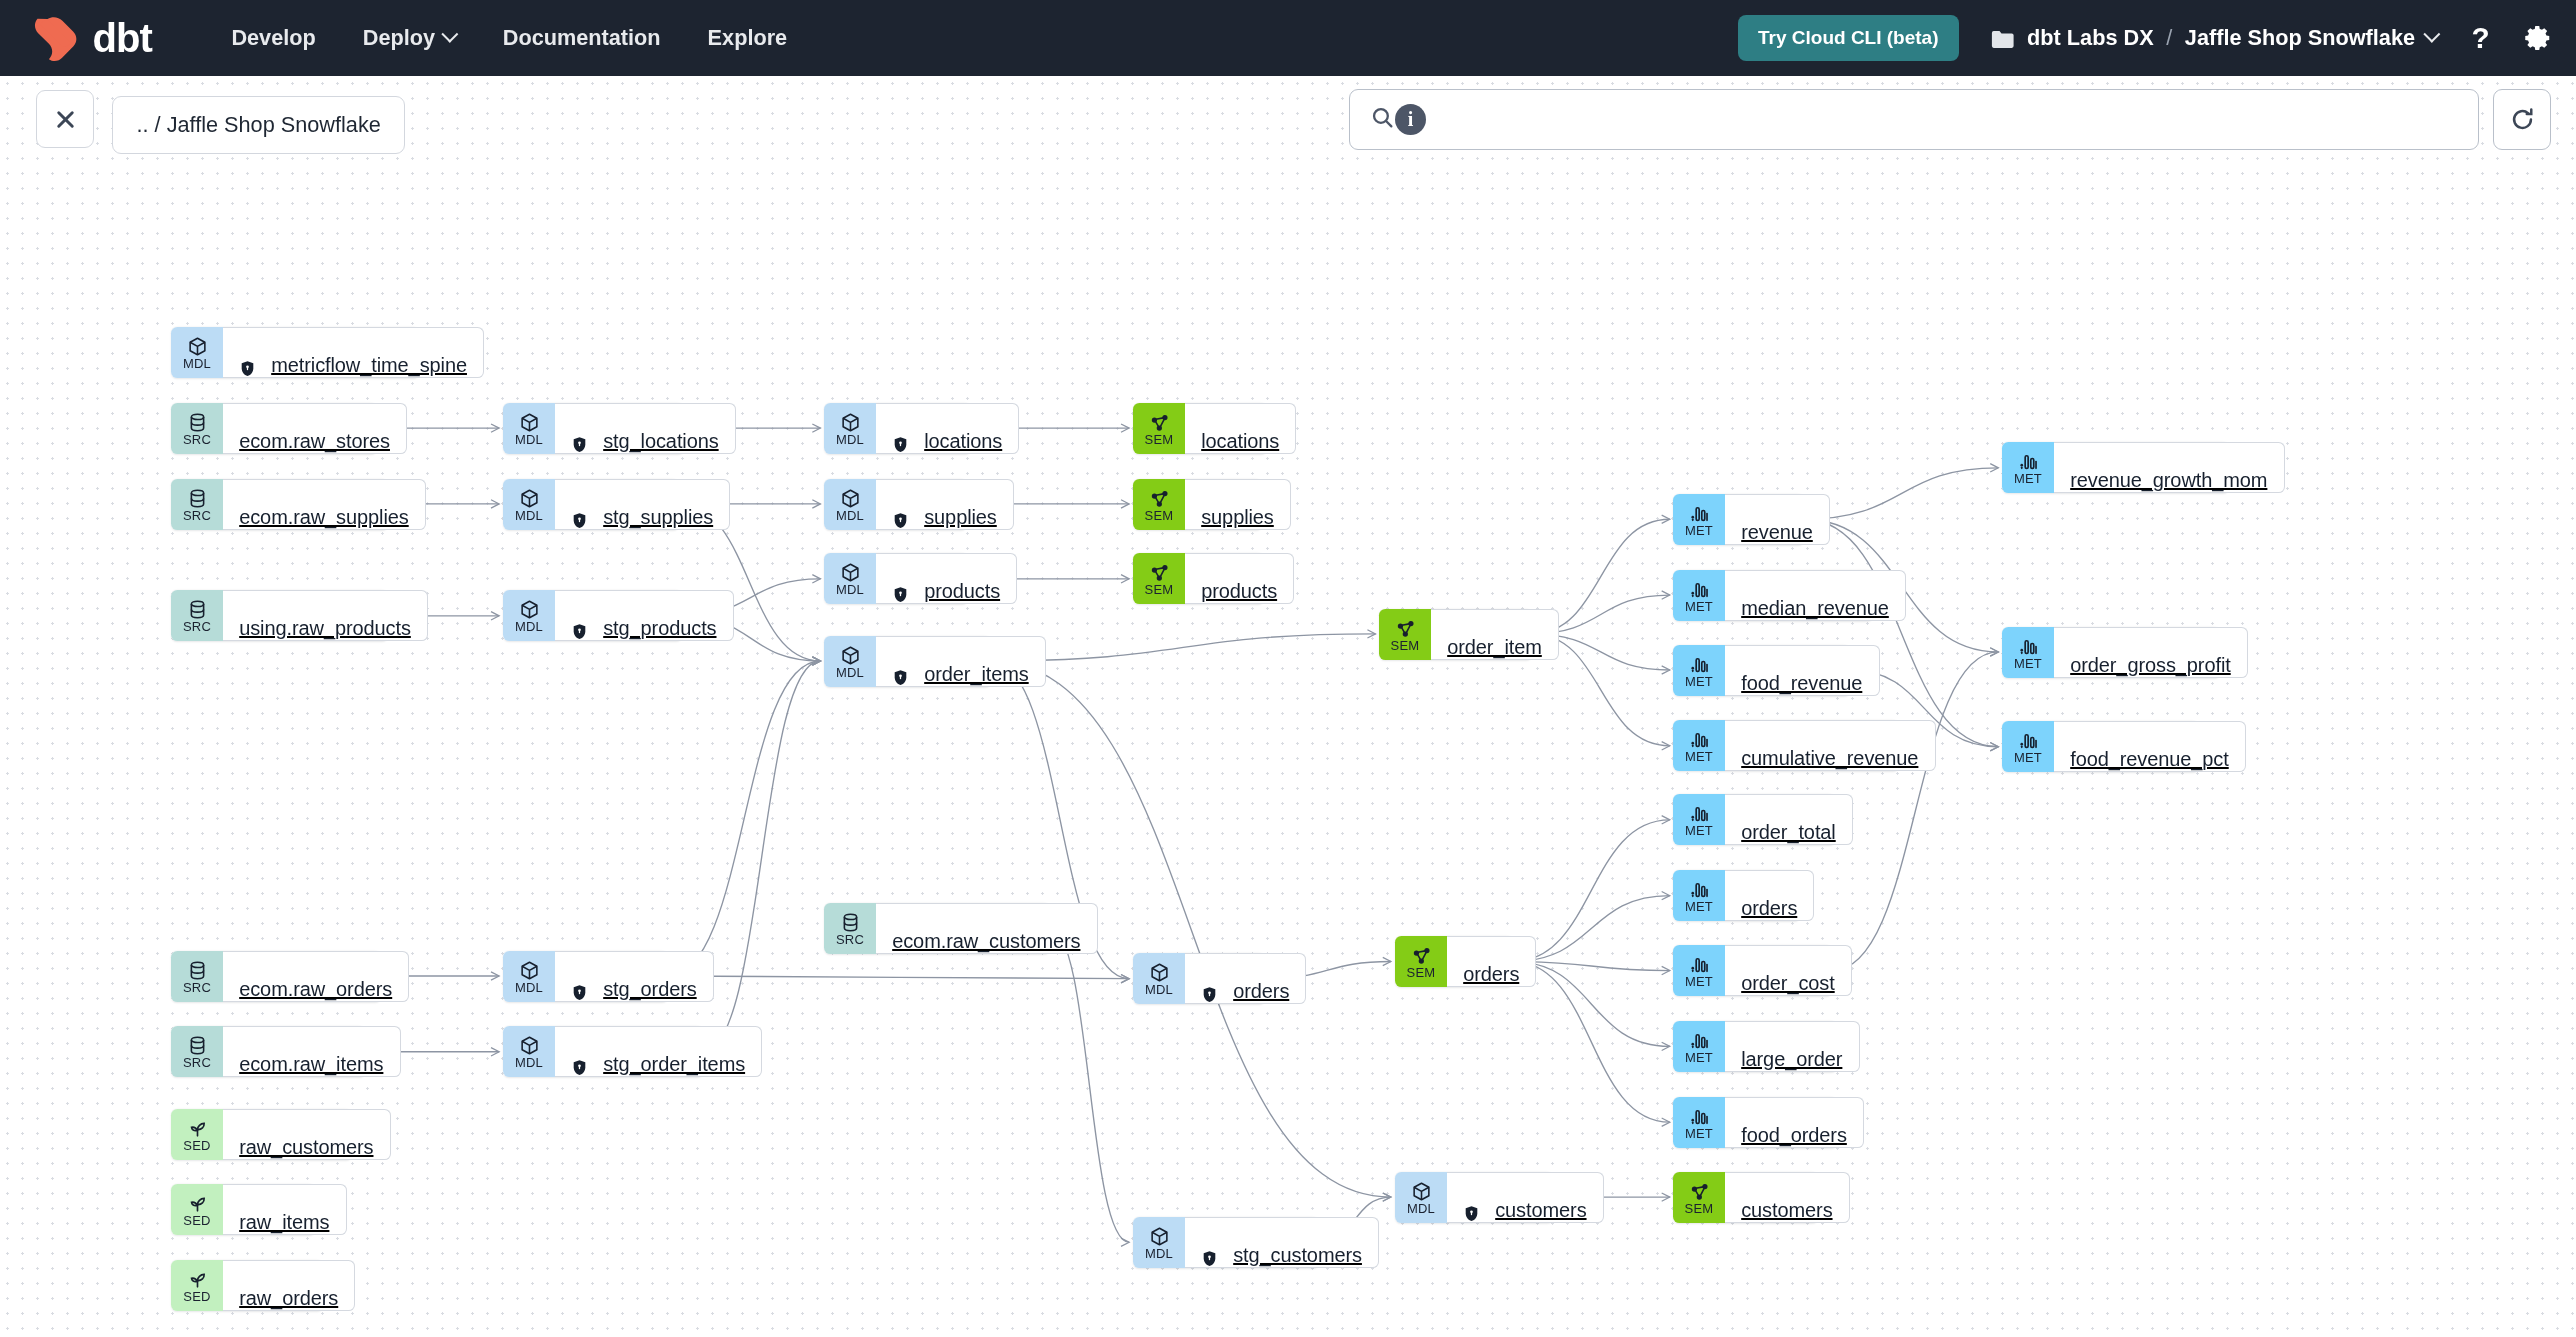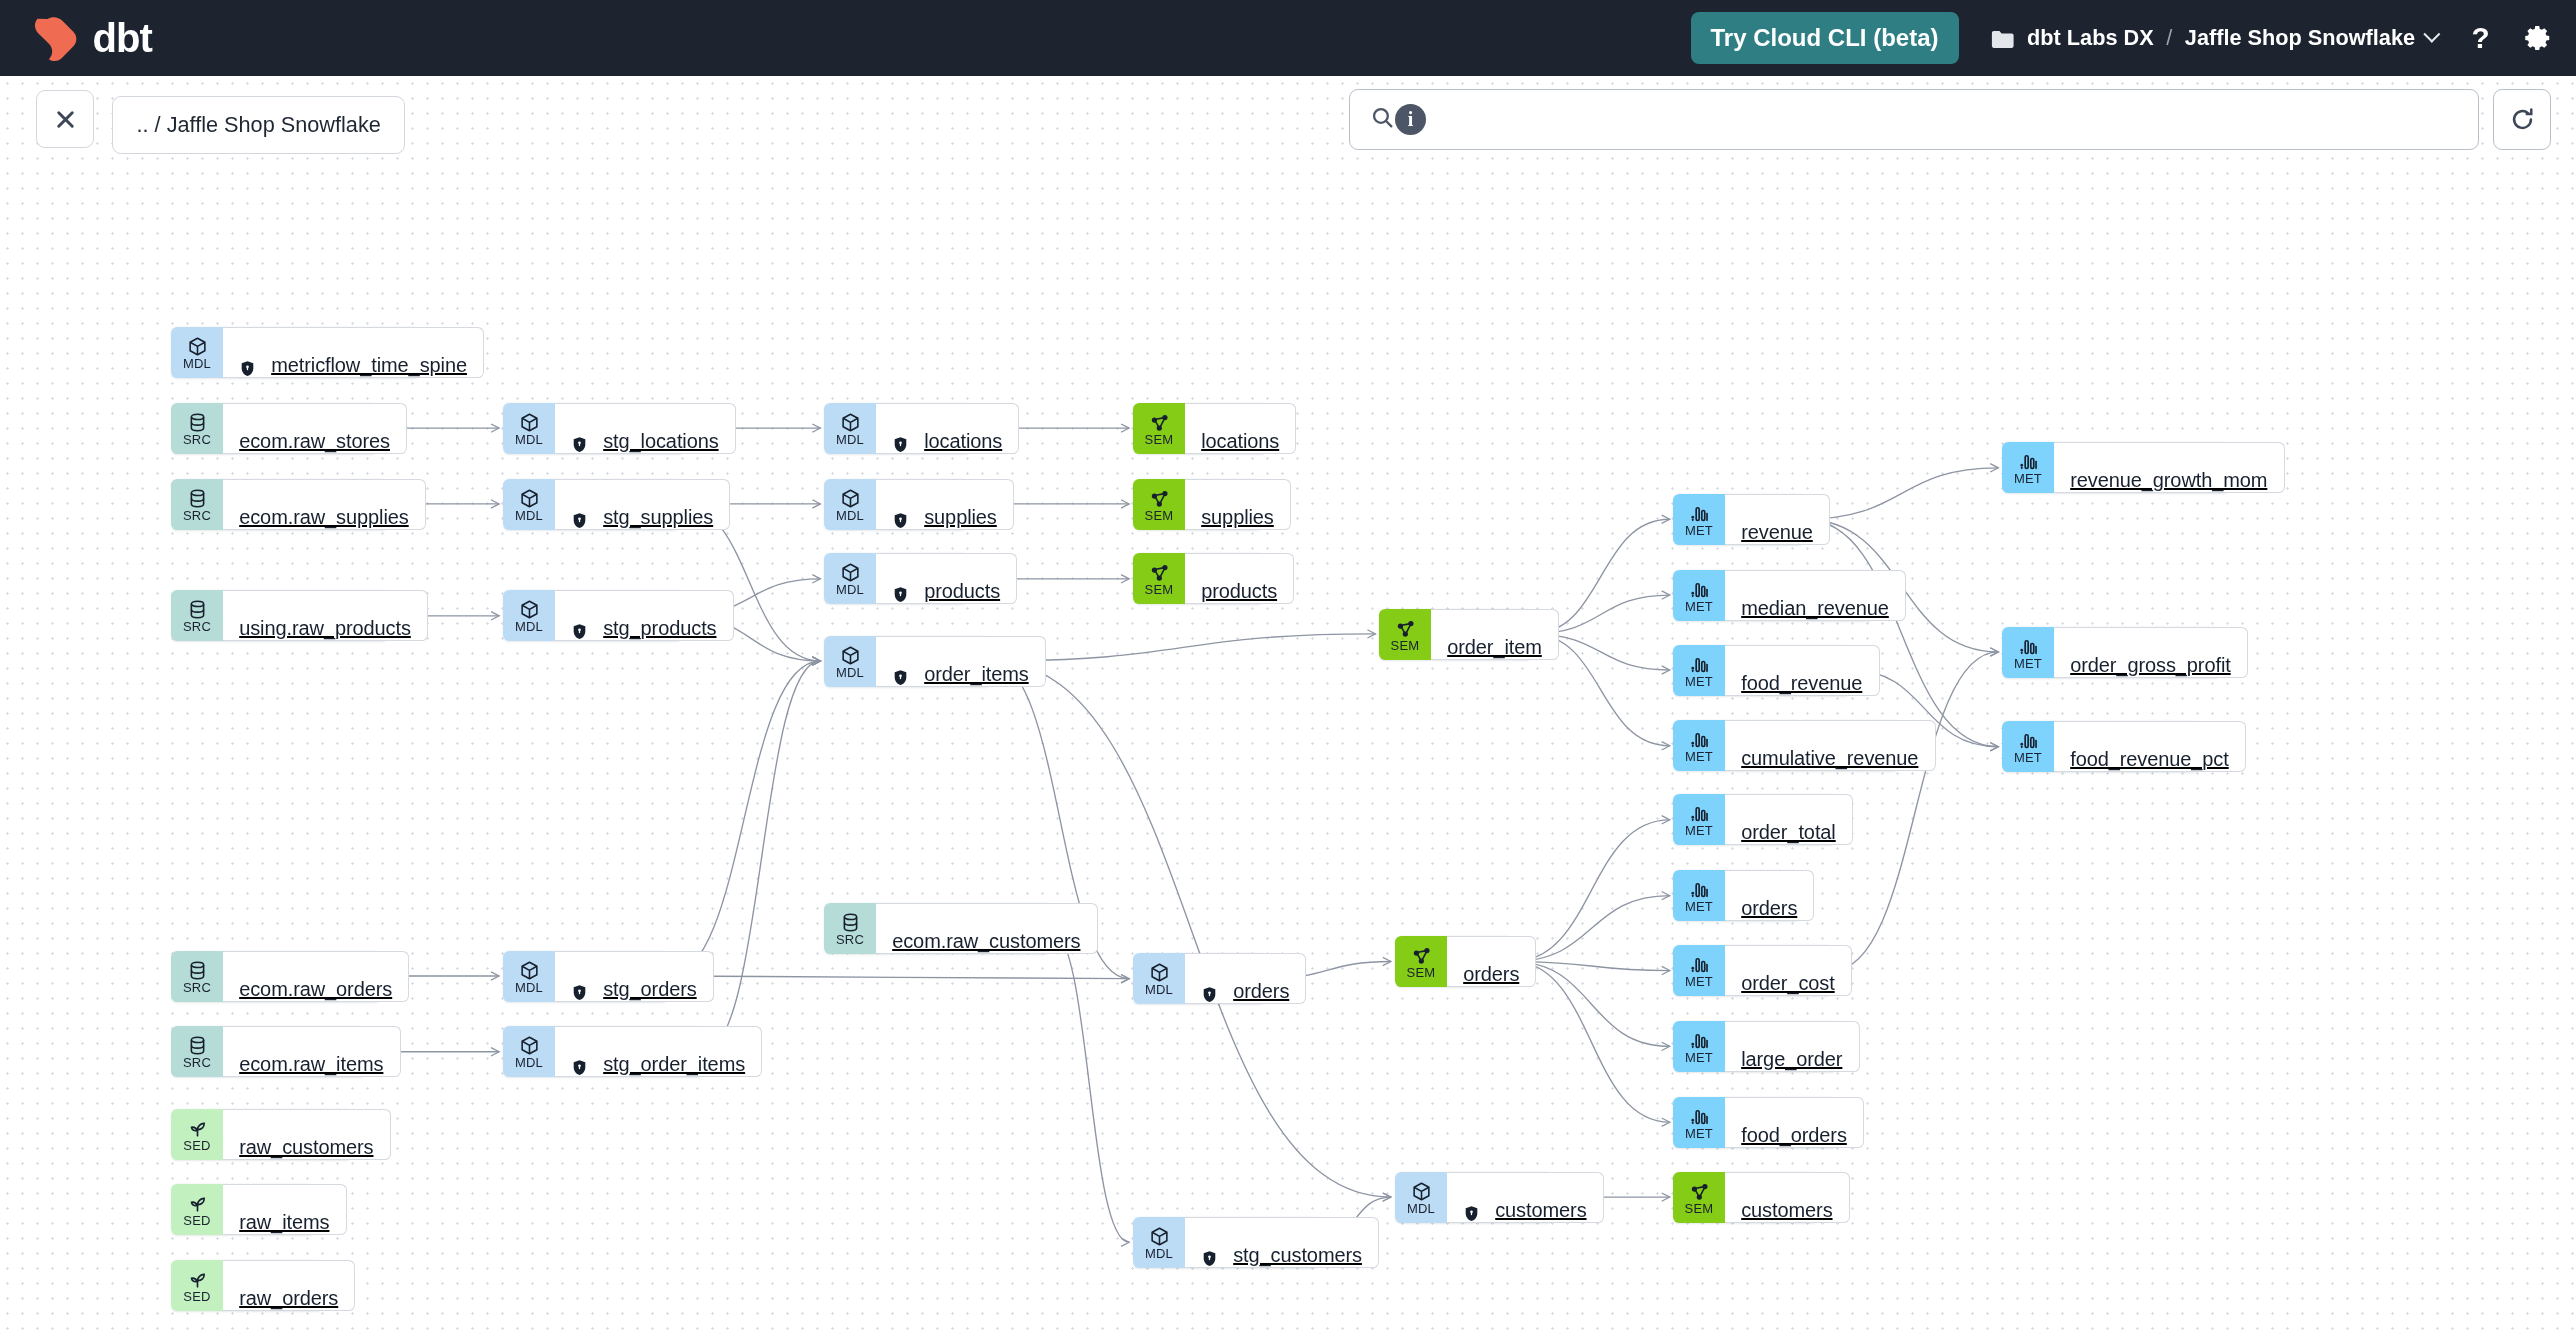--- a/index.html
+++ b/index.html
@@ -33,21 +33,21 @@
     display: inline-block; width: 11.7px; height: 11.7px;
     border-right: 2.3px solid #e8eaed; border-bottom: 2.3px solid #e8eaed;
     transform: rotate(45deg) translate(-2.7px,-2.7px);
   }
   .topbar-right {
     margin-left: auto; display: flex; align-items: center;
     gap: 0; margin-right: 23.5px;
   }
   .cloud-cli-btn {
     background: #2e7e84; color: #ffffff;
-    font-size: 24px; font-weight: 600;
+    font-size: 19px; font-weight: 600;
     padding: 11.7px 20px; border-radius: 8.1px; cursor: pointer;
     white-space: nowrap;
   }
   .breadcrumb-wrap {
     display: flex; align-items: center; gap: 12.6px;
     margin-left: 32.5px; color: #ffffff; font-size: 21.7px; font-weight: 600;
   }
   .folder-icon { width: 23.5px; height: 19px; flex: none; }
   .crumb-sep { color: #9aa3b0; font-weight: 400; }
   .crumb-drop { display: flex; align-items: center; gap: 10.8px; cursor: pointer; }
@@ -163,20 +163,35 @@
                  C12.4 28.1 15.9 27.7 18.0 25.3 L24.6 18.6
                  C27.0 16.1 26.9 12.3 24.4 9.8 L18.0 3.4
                  C15.6 1.0 11.9 0.6 9.2 2.4 Z" fill="#ef6b51"></path>
         <path d="M9.0 2.6 L22.8 16.4 C21.6 19.0 19.1 20.1 16.9 17.9
                  L5.0 6.0 C5.6 4.3 7.0 3.0 9.0 2.6 Z" fill="#ef6b51"></path>
       </svg>
     </span>
     <span class="logo-text">dbt</span>
   </div>
 
+  <div class="nav-links">
+    <div class="nav-link">
+      <span>Develop</span>
+    </div>
+    <div class="nav-link">
+      <span>Deploy</span>
+      <i class="chev-down"></i>
+    </div>
+    <div class="nav-link">
+      <span>Documentation</span>
+    </div>
+    <div class="nav-link">
+      <span>Explore</span>
+    </div>
+  </div>
 
   <div class="topbar-right">
     <div class="cloud-cli-btn">Try Cloud CLI (beta)</div>
     <div class="breadcrumb-wrap">
       <span class="folder-icon">
         <svg viewBox="0 0 26 21" width="23.5" height="19">
           <path d="M1 3.2a2 2 0 012-2h6.4l2.2 2.6H23a2 2 0 012 2v12a2 2 0 01-2 2H3a2 2 0 01-2-2z" fill="#e3e6ea"></path>
         </svg>
       </span>
       <span>dbt Labs DX</span>

